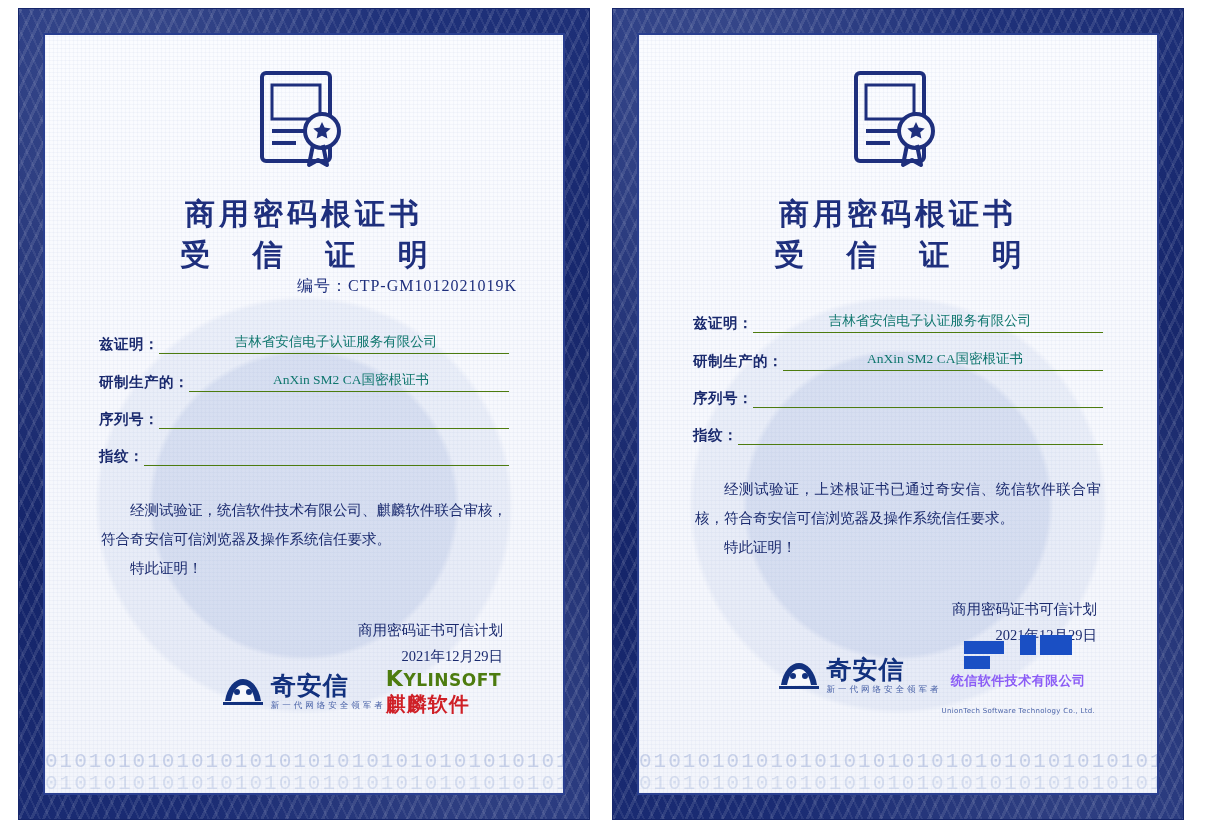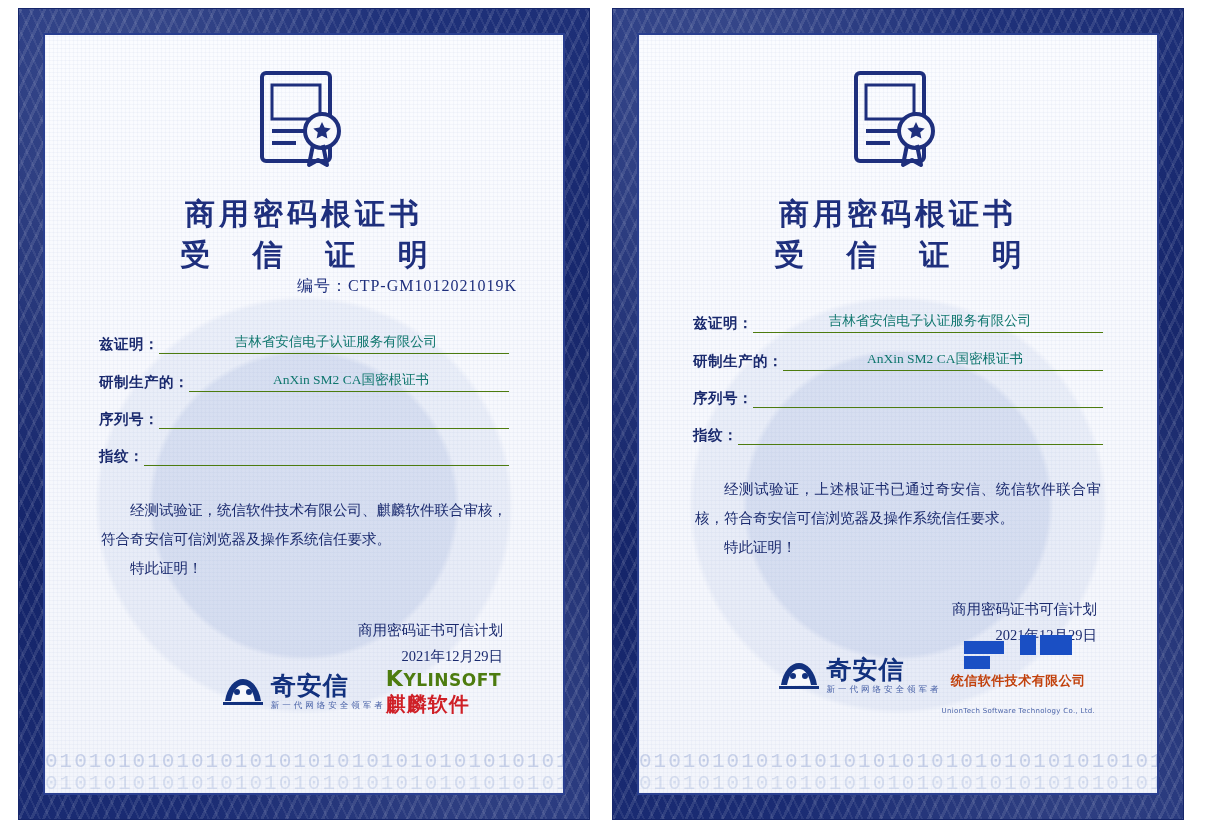--- a/index.html
+++ b/index.html
@@ -169,21 +169,21 @@
   .logo-kylin .bottom{
     margin-top:2px;color:#cf1f26;font-weight:bold;font-size:20px;letter-spacing:1px;
     font-family:"DejaVu Sans", sans-serif;
   }
   .logo-uos{text-align:center;}
   .uos-mark{
     width:108px;height:34px;position:relative;margin:0 auto 3px auto;
   }
   .uos-mark span{position:absolute;background:#1a4fc4;display:block;}
   .uos-cn{
-    color:#c2410c;font-weight:bold;font-size:13px;letter-spacing:0.5px;
+    color:#8b5cf6;font-weight:bold;font-size:13px;letter-spacing:0.5px;
     font-family:"DejaVu Sans", sans-serif;
   }
   .uos-en{
     color:#4a63a8;font-size:7px;letter-spacing:0.3px;margin-top:17px;
     font-family:"DejaVu Sans", sans-serif;
   }
 </style>
 </head>
 <body>
 

